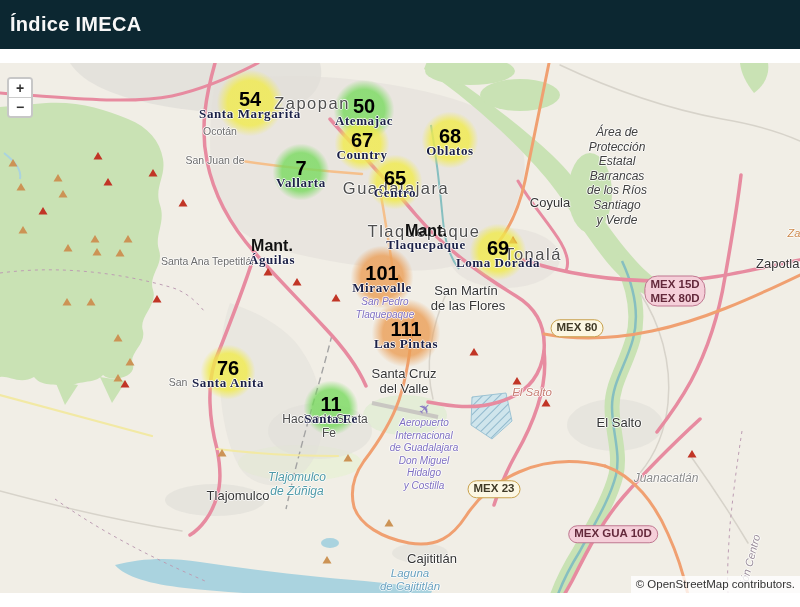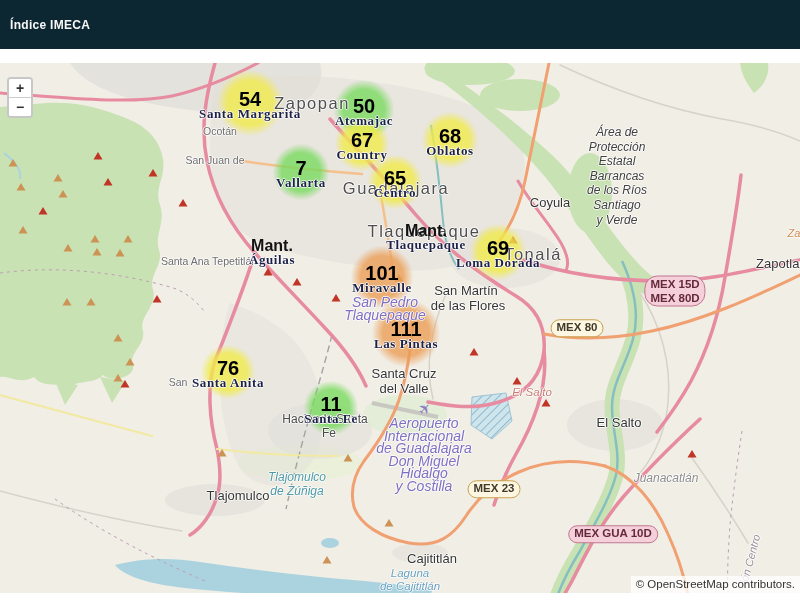--- a/index.html
+++ b/index.html
@@ -1,37 +1,37 @@
 <!DOCTYPE html>
 <html><head>
 <meta charset="utf-8">
 <style>
   html,body{margin:0;padding:0}
   body{width:800px;height:607px;background:#fff;font-family:"Liberation Sans",sans-serif;position:relative;overflow:hidden}
   .app-header{position:absolute;top:0;left:0;width:800px;height:49px;background:#0c2731;display:flex;align-items:center;z-index:10}
-  .app-title{color:#f7f7f7;font-weight:bold;font-size:12px;padding-left:10px;letter-spacing:.3px}
+  .app-title{color:#f7f7f7;font-weight:bold;font-size:20px;padding-left:10px;letter-spacing:.3px}
   #map{position:absolute;top:63px;left:0;width:800px;height:530px;background:#f1eee6;overflow:hidden;cursor:grab}
   #map svg{position:absolute;top:0;left:0}
   .layer{position:absolute;top:0;left:16px;width:800px;height:530px;pointer-events:none}
   #circles-layer{z-index:2}
   #labels-layer{z-index:3}
   #station-text-layer{z-index:4}
   #shields-layer{z-index:5}
   .ml{position:absolute;white-space:pre-line;text-align:center;transform:translate(-50%,-50%);
       text-shadow:1px 0 0 rgba(255,255,255,.75),-1px 0 0 rgba(255,255,255,.75),0 1px 0 rgba(255,255,255,.75),0 -1px 0 rgba(255,255,255,.75)}
   .ml.left{transform:translate(0,-50%)}
   .city{font-size:16.5px;color:#4e4e4e;letter-spacing:1.5px}
   .town{font-size:13px;color:#353535}
   .town-sm{font-size:12px;color:#4a4a4a}
   .suburb{font-size:10.5px;color:#6d6d6d}
   .muni{font-style:italic;font-size:12px;color:#4e9aa8;line-height:13.5px}
   .water{font-style:italic;font-size:11.5px;color:#6aa2c0;line-height:13px}
   .stream{font-style:italic;font-size:11.5px;color:#c77f74}
   .park{font-style:italic;font-size:12px;color:#404040;line-height:14.6px}
-  .purple{font-style:italic;font-size:14px;color:#7e6fc2;line-height:12.6px}
+  .purple{font-style:italic;font-size:10px;color:#7e6fc2;line-height:12.6px}
   .gray-it{font-style:italic;font-size:12px;color:#8c8c8c}
   .boundary{font-style:italic;font-size:11px;color:#9b8e9b}
   .orange-it{font-style:italic;font-size:11px;color:#cd8a4e}
   .plane{font-size:15px;color:#8a7cc4;text-shadow:none}
   .st-circle{position:absolute;border-radius:50%}
   .st-value{position:absolute;transform:translate(-50%,-50%);font-size:20px;font-weight:bold;color:#000;white-space:nowrap}
   .st-value.st-maint{font-size:16px;color:#111}
   .st-name{position:absolute;transform:translate(-50%,-50%);font-family:"Liberation Serif",serif;font-weight:bold;
       font-size:13px;color:#1c2147;letter-spacing:.6px;white-space:nowrap;
       text-shadow:1px 0 0 rgba(255,255,255,.8),-1px 0 0 rgba(255,255,255,.8),0 1px 0 rgba(255,255,255,.8),0 -1px 0 rgba(255,255,255,.8)}

